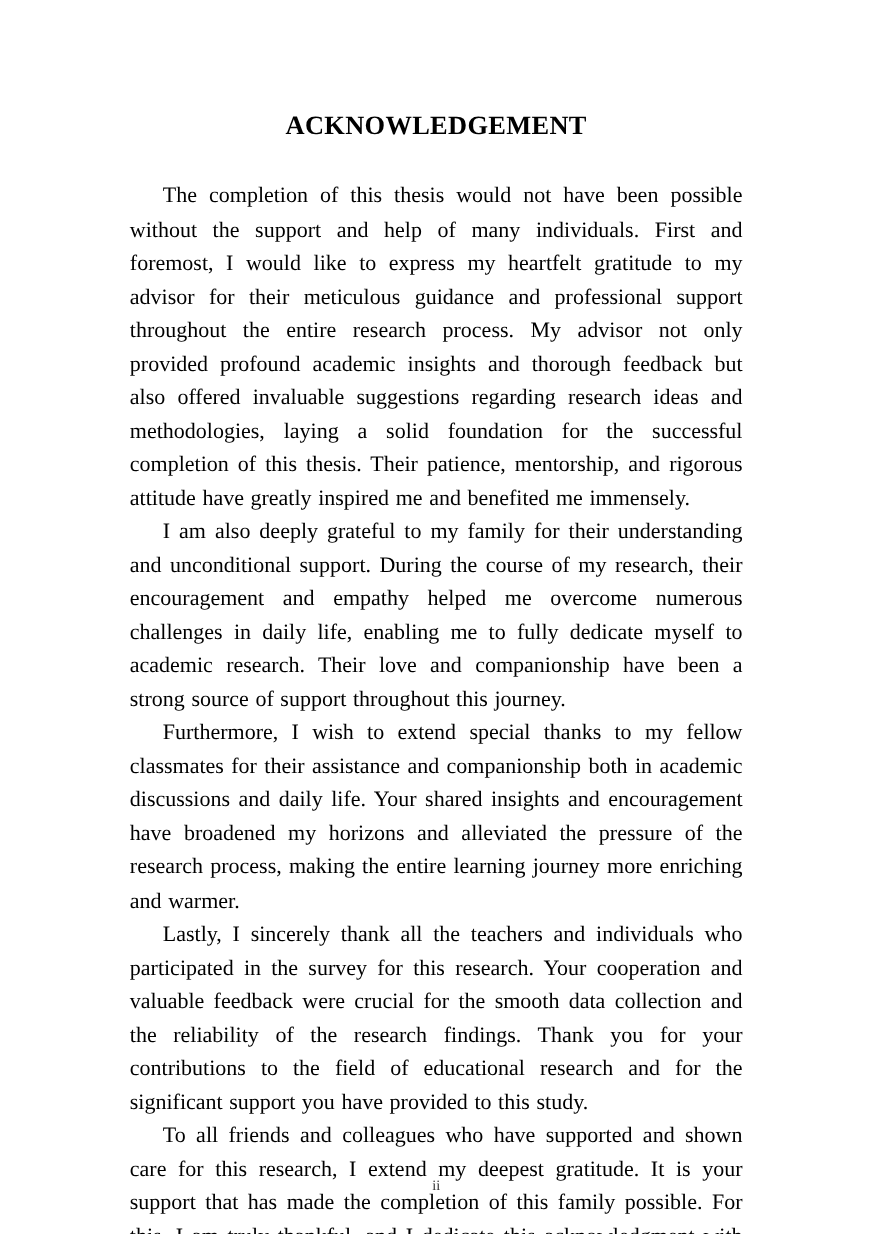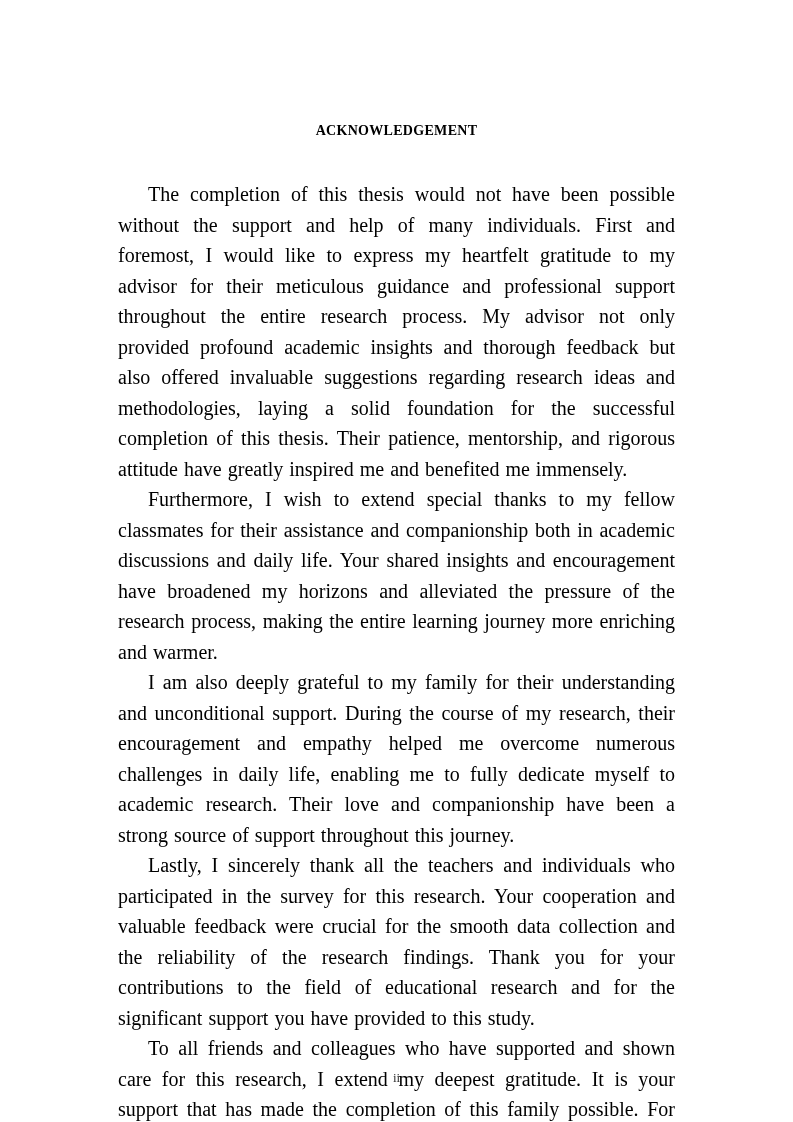--- a/index.html
+++ b/index.html
@@ -13,23 +13,23 @@
     height: 1122px;
     margin: 0 auto;
     background: #ffffff;
     box-sizing: border-box;
     padding: 100px 118px 0 118px;
     font-family: "Liberation Serif", "DejaVu Serif", serif;
     color: #000000;
     overflow: hidden;
   }
   .doc-title {
-    margin: 16px 0 33px 0;
+    margin: 0 0 33px 0;
     text-align: center;
-    font-size: 14px;
+    font-size: 24px;
     font-weight: bold;
     line-height: 30px;
     letter-spacing: 0.3px;
   }
   .doc-body p {
     margin: 0;
     font-size: 20px;
     line-height: 30.5px;
     text-align: justify;
     text-indent: 30px;
@@ -48,21 +48,21 @@
 </style>
 </head>
 <body>
 
 <div class="page">
 
   <h1 class="doc-title">ACKNOWLEDGEMENT</h1>
 
   <div class="doc-body">
     <p>The completion of this thesis would not have been possible without the support and help of many individuals. First and foremost, I would like to express my heartfelt gratitude to my advisor for their meticulous guidance and professional support throughout the entire research process. My advisor not only provided profound academic insights and thorough feedback but also offered invaluable suggestions regarding research ideas and methodologies, laying a solid foundation for the successful completion of this thesis. Their patience, mentorship, and rigorous attitude have greatly inspired me and benefited me immensely.</p>
+    <p>I am also deeply grateful to my family for their understanding and unconditional support. During the course of my research, their encouragement and empathy helped me overcome numerous challenges in daily life, enabling me to fully dedicate myself to academic research. Their love and companionship have been a strong source of support throughout this journey.</p>
     <p>Furthermore, I wish to extend special thanks to my fellow classmates for their assistance and companionship both in academic discussions and daily life. Your shared insights and encouragement have broadened my horizons and alleviated the pressure of the research process, making the entire learning journey more enriching and warmer.</p>
-    <p>I am also deeply grateful to my family for their understanding and unconditional support. During the course of my research, their encouragement and empathy helped me overcome numerous challenges in daily life, enabling me to fully dedicate myself to academic research. Their love and companionship have been a strong source of support throughout this journey.</p>
     <p>Lastly, I sincerely thank all the teachers and individuals who participated in the survey for this research. Your cooperation and valuable feedback were crucial for the smooth data collection and the reliability of the research findings. Thank you for your contributions to the field of educational research and for the significant support you have provided to this study.</p>
     <p>To all friends and colleagues who have supported and shown care for this research, I extend my deepest gratitude. It is your support that has made the completion of this family possible. For this, I am truly thankful, and I dedicate this acknowledgment with sincere appreciation.</p>
   </div>
 
   <div class="page-footer">ii</div>
 
 </div>
 
 </body></html>

